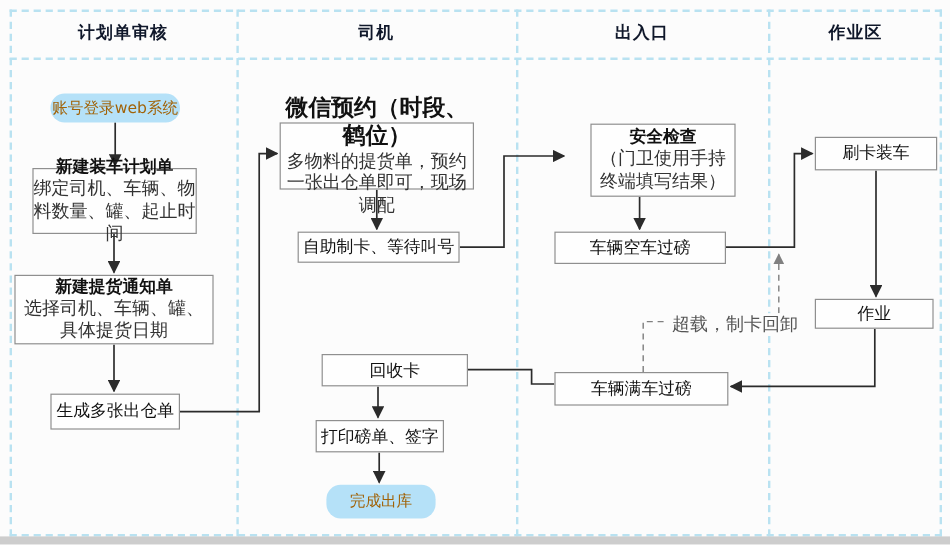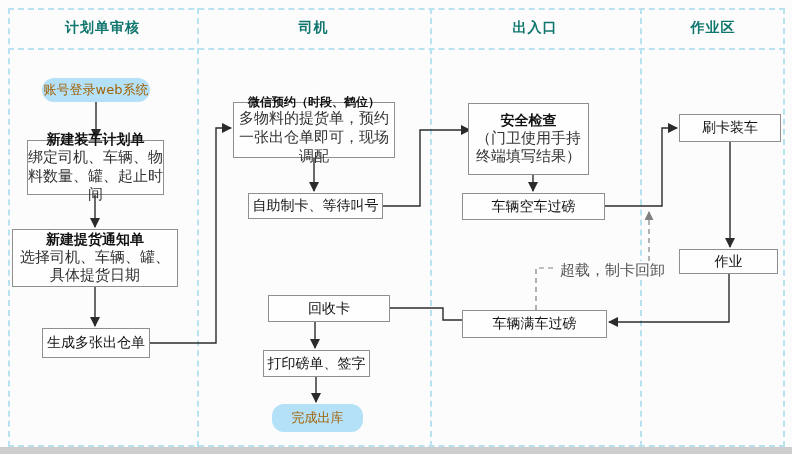--- a/index.html
+++ b/index.html
@@ -8,28 +8,28 @@
 
   
   .lane-frame { position:absolute; left:8px; top:8px; width:777px; height:439px;
     border:2px dashed #b9e2f1; box-sizing:border-box; }
   .lane-divider { position:absolute; top:8px; height:439px; width:0;
     border-left:2px dashed #b9e2f1; }
   .header-sep { position:absolute; left:8px; top:48px; width:777px; height:0;
     border-top:2px dashed #b9e2f1; }
   .lane-header { position:absolute; top:8px; height:40px; display:flex;
     align-items:center; justify-content:center; font-size:14px; font-weight:bold;
-    color:#0f766e; letter-spacing:1px; }
+    color:#0f172a; letter-spacing:1px; }
 
   
   .node { position:absolute; box-sizing:border-box; background:#fefefe;
     border:1px solid #8f8f8f; display:flex; flex-direction:column;
     align-items:center; justify-content:center; text-align:center; color:#222; }
   .node .title { font-weight:bold; font-size:14px; line-height:1.2; color:#111; }
-  .node .title.t13 { font-size:12px; }
+  .node .title.t13 { font-size:19px; }
   .node .sub { font-size:15px; line-height:1.25; color:#333; }
   .node.simple { font-weight:normal; font-size:14px; color:#111; }
   .node.pill { background:#b5e1f8; border:none; border-radius:12px;
     color:#a16207; font-size:13px; font-weight:normal; }
 
   .overload-note { position:absolute; left:556px; top:261px; font-size:15px;
     color:#555; background:#fcfcfc; padding:0 4px; white-space:nowrap; }
 
   svg.connectors { position:absolute; left:0; top:0; pointer-events:none; }
 
@@ -111,21 +111,21 @@
   </div>
 
   <div class="node simple" style="left:263px;top:350px;width:107px;height:27px">
     <span>打印磅单、签字</span>
   </div>
 
   <div class="node pill" style="left:272px;top:404px;width:91px;height:28px">
     <span>完成出库</span>
   </div>
 
-  <div class="node" style="left:468px;top:103px;width:121px;height:72px">
+  <div class="node" style="left:492px;top:103px;width:121px;height:61px">
     <span class="title">安全检查</span>
     <span class="sub">（门卫使用手持终端填写结果）</span>
   </div>
 
   <div class="node simple" style="left:462px;top:193px;width:143px;height:27px">
     <span>车辆空车过磅</span>
   </div>
 
   <div class="node simple" style="left:462px;top:310px;width:145px;height:28px">
     <span>车辆满车过磅</span>

